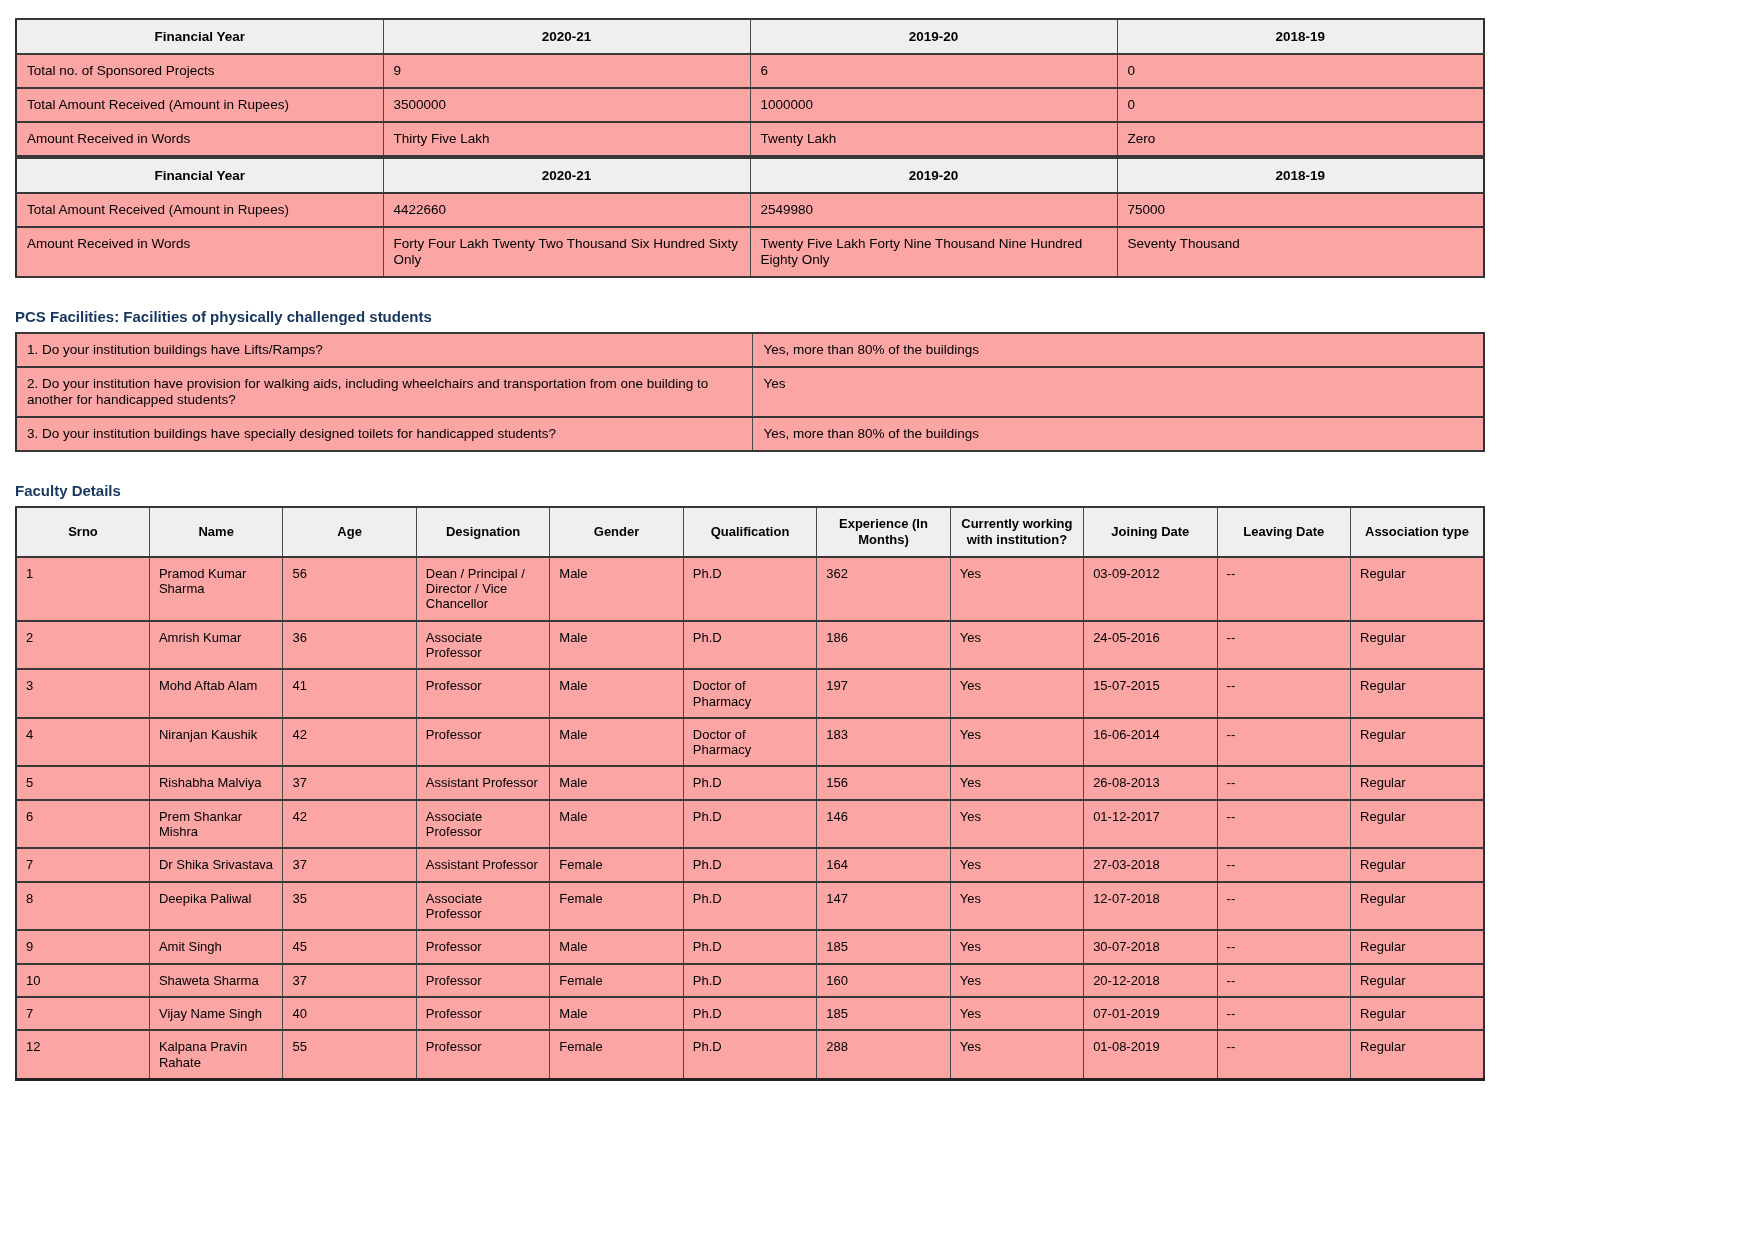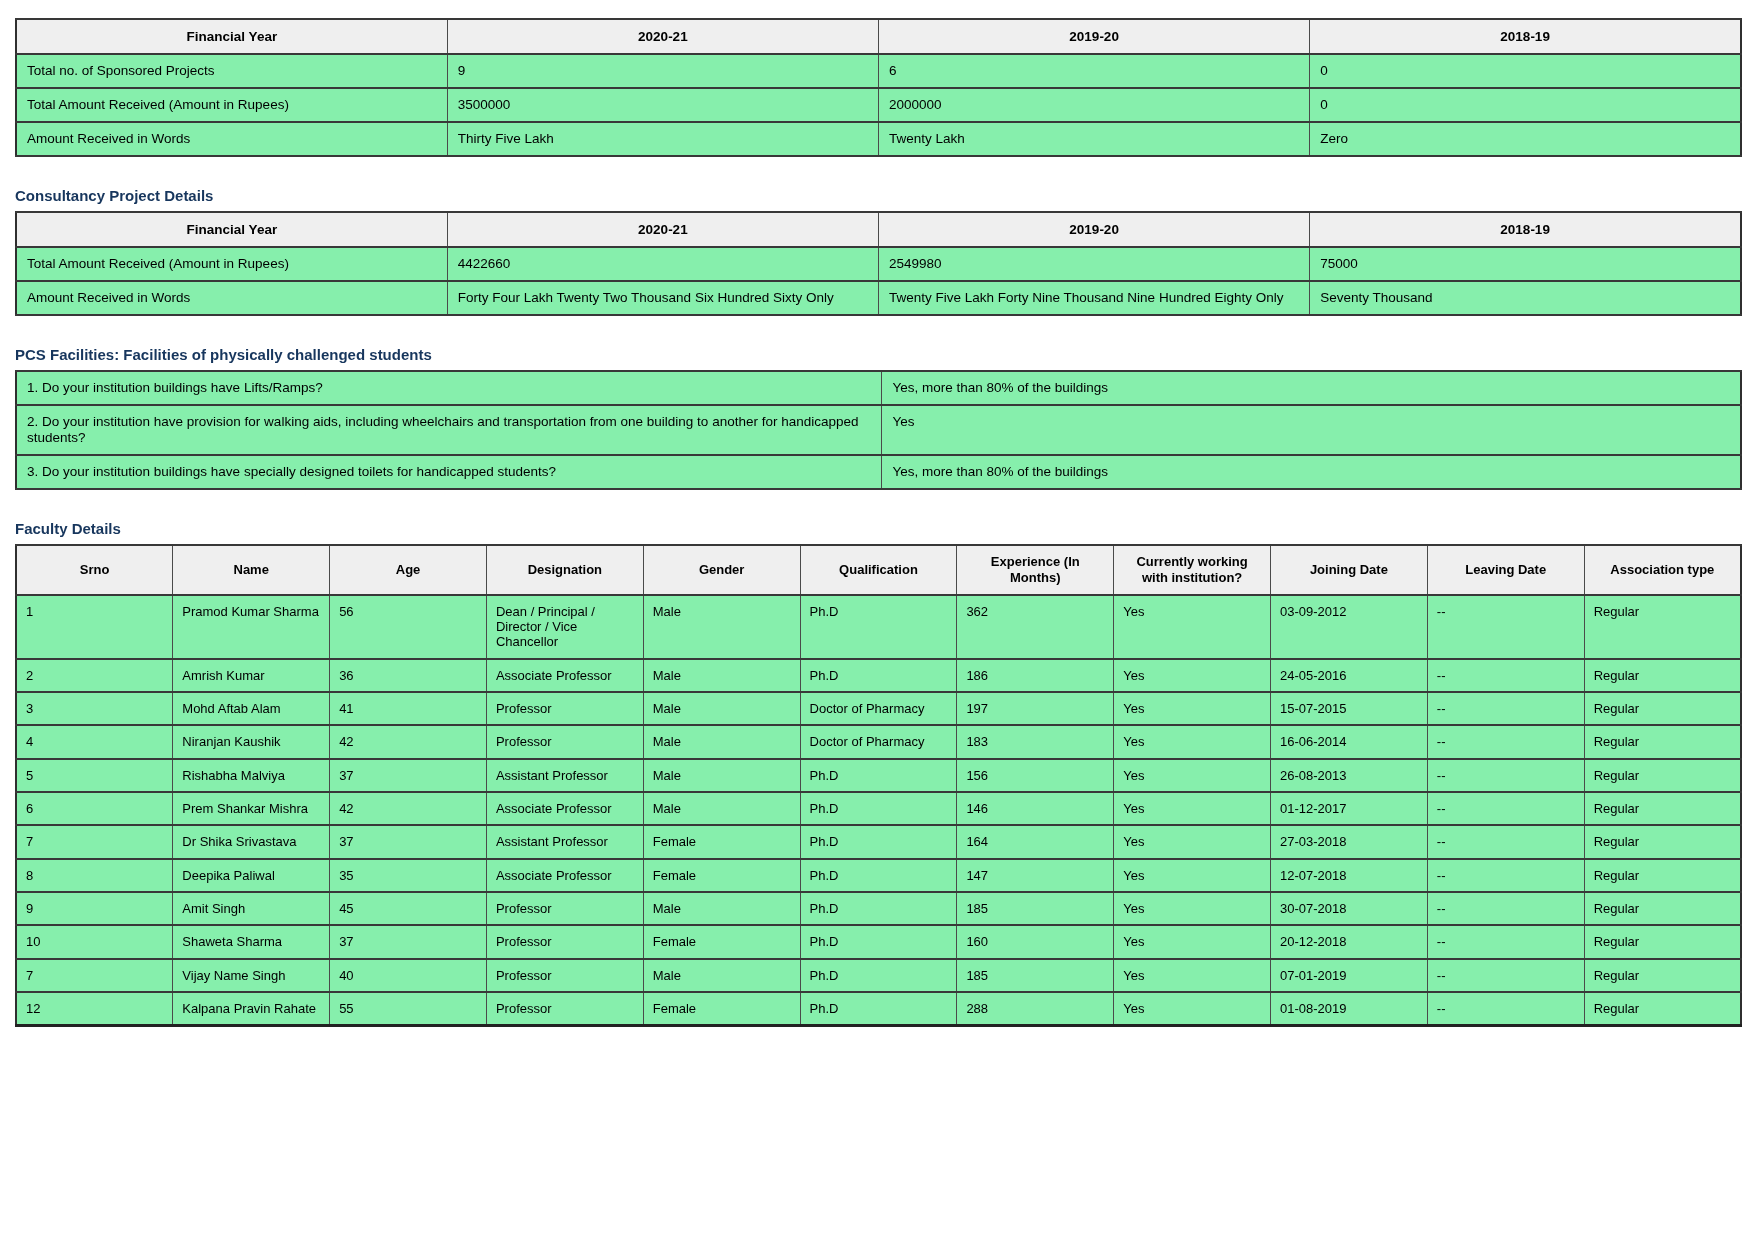--- a/index.html
+++ b/index.html
@@ -11,23 +11,23 @@
   }
   .page {
     width: 1755px;
     min-height: 1240px;
     box-sizing: border-box;
     padding: 18px 13px 20px 15px;
     background: #ffffff;
   }
   table {
     border-collapse: collapse;
-    width: 1727px;
+    width: 1470px;
     table-layout: fixed;
-    background: #86efac;
+    background: #fca5a5;
   }
   th, td {
     border-left: 1px solid #4a4a4a;
     border-right: 1px solid #4a4a4a;
     border-top: 2px solid #383838;
     border-bottom: 2px solid #383838;
     padding: 8px 10px;
     font-size: 13.5px;
     line-height: 1.18;
     vertical-align: top;
@@ -82,34 +82,33 @@
           <td>Total no. of Sponsored Projects</td>
           <td>9</td>
           <td>6</td>
           <td>0</td>
         </tr>
 
 
         <tr>
           <td>Total Amount Received (Amount in Rupees)</td>
           <td>3500000</td>
-          <td>2000000</td>
+          <td>1000000</td>
           <td>0</td>
         </tr>
 
         <tr>
           <td>Amount Received in Words</td>
           <td>Thirty Five Lakh</td>
           <td>Twenty Lakh</td>
           <td>Zero</td>
         </tr>
       </tbody>
   </table>
 
-  <div class="section-heading">Consultancy Project Details</div>
   <table class="year-table">
     <colgroup>
         <col style="width:25%">
         <col style="width:25%">
         <col style="width:25%">
         <col style="width:25%">
       </colgroup>
     <thead>
       <tr>
         <th>Financial Year</th>

